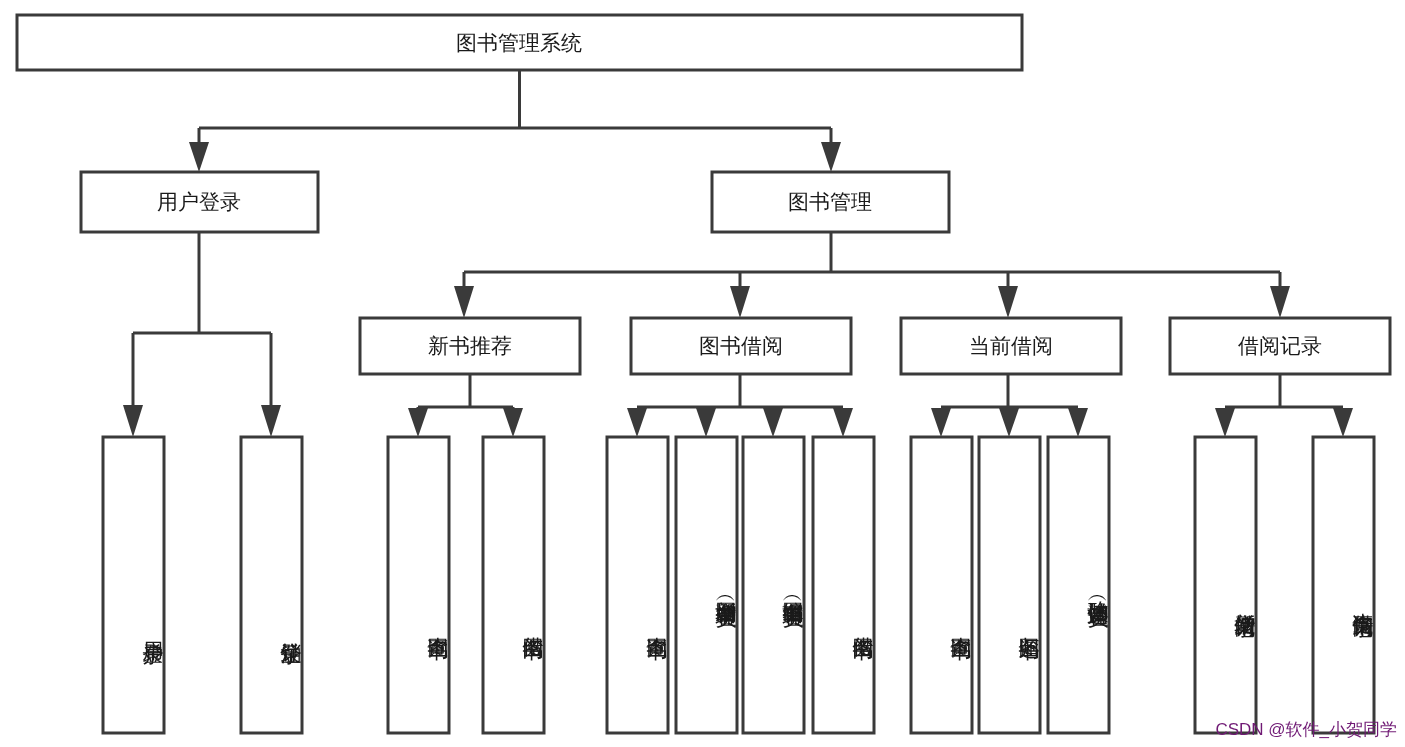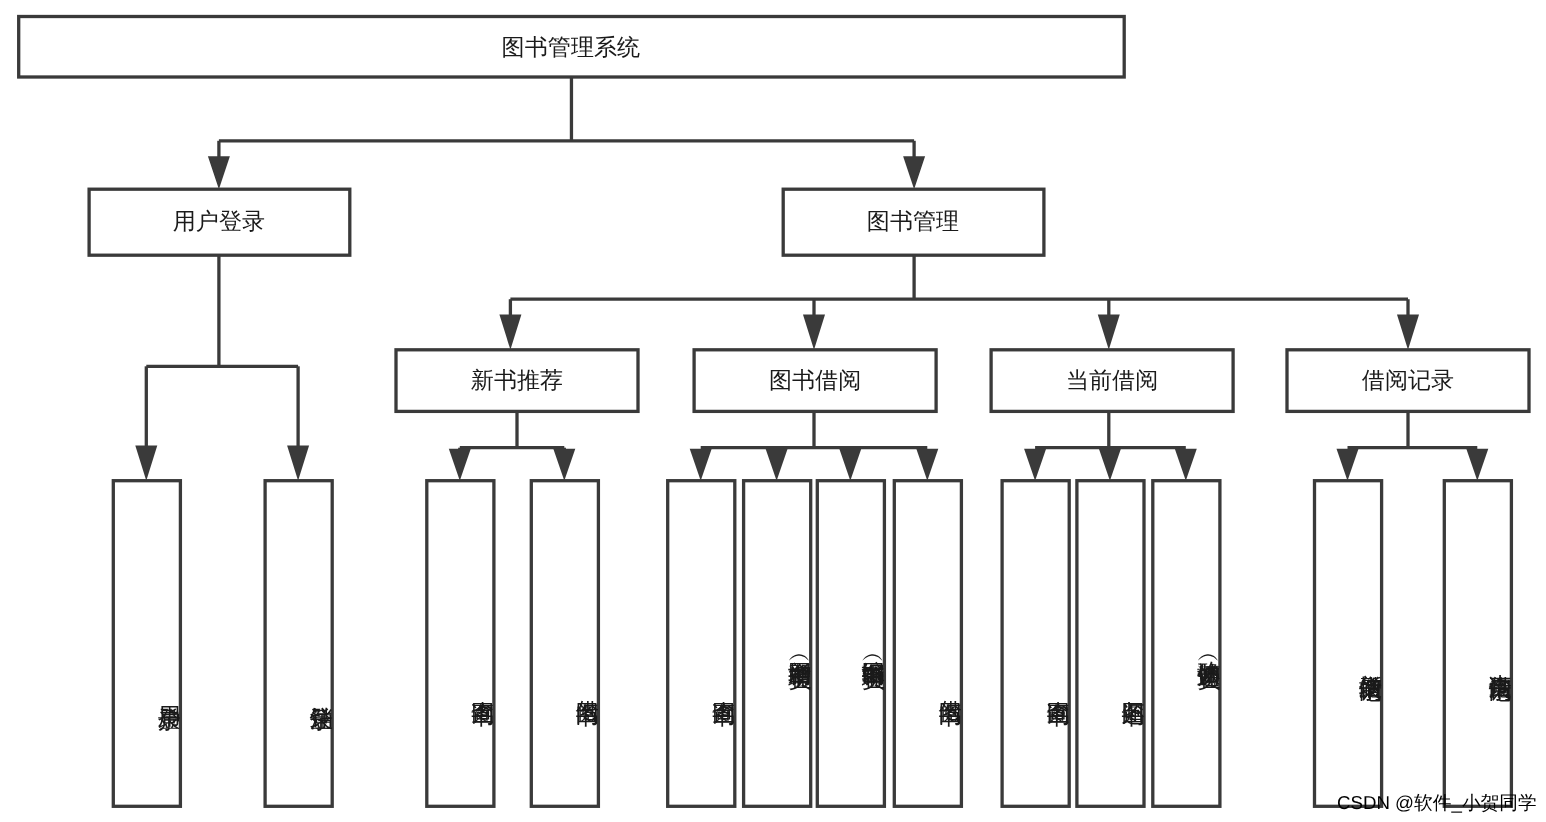--- a/index.html
+++ b/index.html
@@ -63,21 +63,21 @@
     justify-content: center;
     white-space: pre;
     pointer-events: none;
   }
   .watermark {
     position: absolute;
     right: 8px;
     bottom: 6px;
     font-family: "Liberation Sans", "DejaVu Sans", sans-serif;
     font-size: 17px;
-    color: #000000;
+    color: #701a75;
     white-space: nowrap;
     user-select: none;
   }
 </style>
 </head>
 <body>
 
 <div id="diagram-root">
 
   <svg id="flowchart" viewBox="0 0 1405 747" xmlns="http://www.w3.org/2000/svg">

